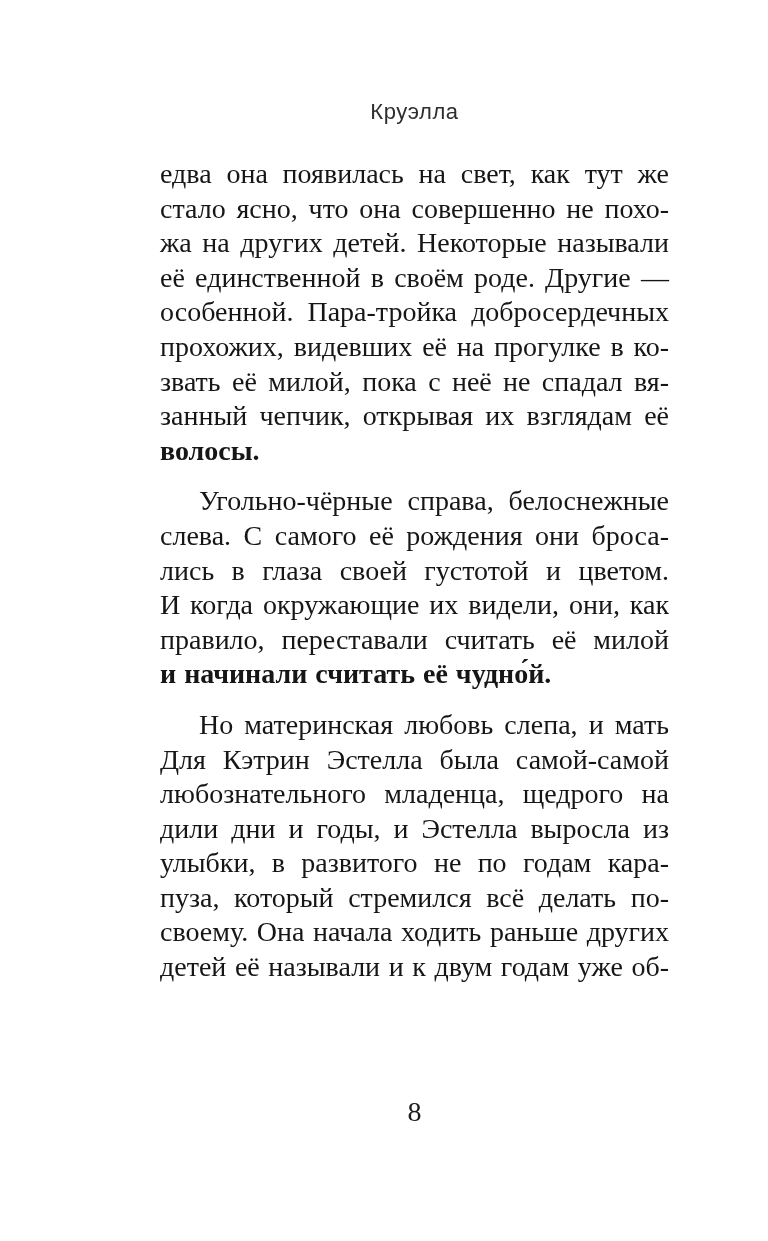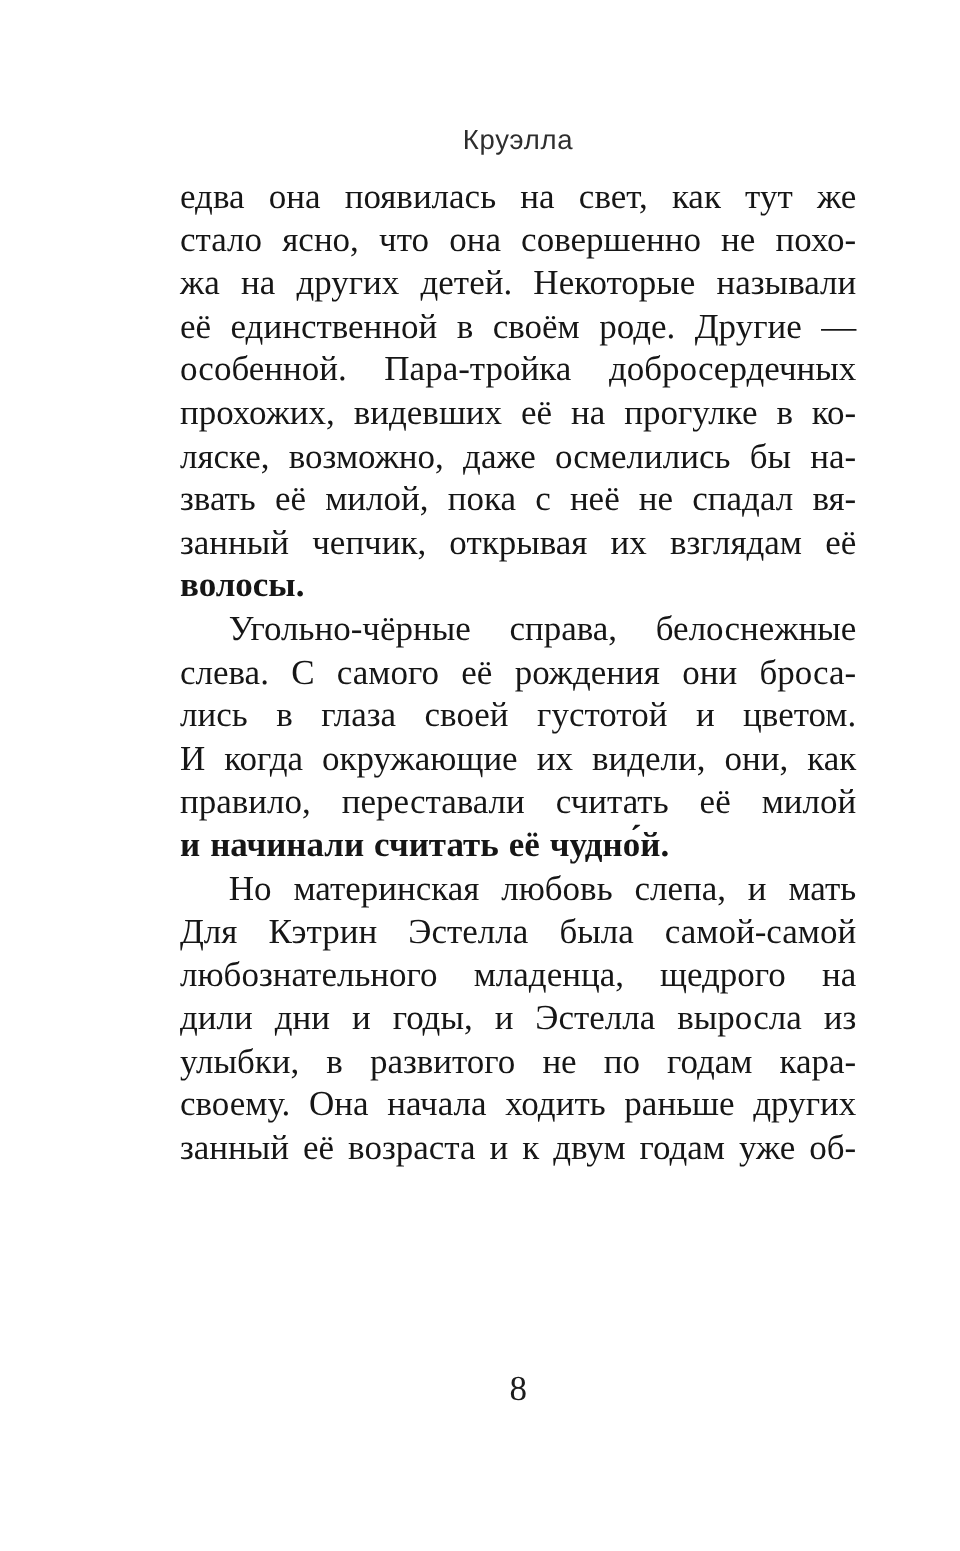--- a/index.html
+++ b/index.html
@@ -31,21 +31,21 @@
     position: absolute;
     top: 141px;
     left: 144px;
     width: 541px;
     font-size: 28px;
     line-height: 34.6px;
     color: #161616;
     word-spacing: 1px;
   }
   .paragraph {
-    margin: 0;
+    margin: 16px;
   }
   .line {
     text-align: justify;
     text-align-last: justify;
     white-space: normal;
   }
   .line.last {
     text-align: left;
     text-align-last: left;
     font-weight: bold;
@@ -71,38 +71,38 @@
   <div class="running-header">Круэлла</div>
 
   <div class="page-text">
       <div class="paragraph">
         <div class="line">едва она появилась на свет, как тут же</div>
         <div class="line">стало ясно, что она совершенно не похо-</div>
         <div class="line">жа на других детей. Некоторые называли</div>
         <div class="line">её единственной в своём роде. Другие —</div>
         <div class="line">особенной. Пара-тройка добросердечных</div>
         <div class="line">прохожих, видевших её на прогулке в ко-</div>
-        <div class="line">ляске, возможно, даже осмелились бы на-</div>
         <div class="line">звать её милой, пока с неё не спадал вя-</div>
         <div class="line">занный чепчик, открывая их взглядам её</div>
         <div class="line last">волосы.</div>
       </div>
       <div class="paragraph">
         <div class="line indent">Угольно-чёрные справа, белоснежные</div>
         <div class="line">слева. С самого её рождения они броса-</div>
         <div class="line">лись в глаза своей густотой и цветом.</div>
         <div class="line">И когда окружающие их видели, они, как</div>
         <div class="line">правило, переставали считать её милой</div>
         <div class="line last">и начинали считать её чудно́й.</div>
       </div>
       <div class="paragraph">
         <div class="line indent">Но материнская любовь слепа, и мать</div>
         <div class="line">Для Кэтрин Эстелла была самой-самой</div>
         <div class="line">любознательного младенца, щедрого на</div>
         <div class="line">дили дни и годы, и Эстелла выросла из</div>
         <div class="line">улыбки, в развитого не по годам кара-</div>
+        <div class="line">пуза, который стремился всё делать по-</div>
         <div class="line">своему. Она начала ходить раньше других</div>
-        <div class="line">занный её возраста и к двум годам уже об-</div>
+        <div class="line">детей её называли и к двум годам уже об-</div>
       </div>
     </div>
 
   <div class="page-number">8</div>
 </div>
 
 </body></html>

